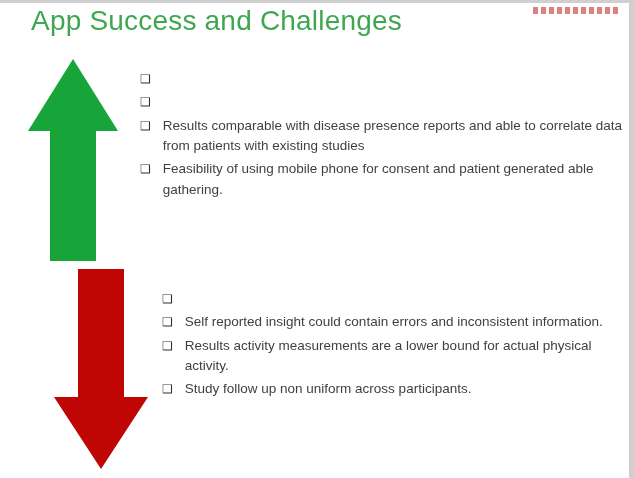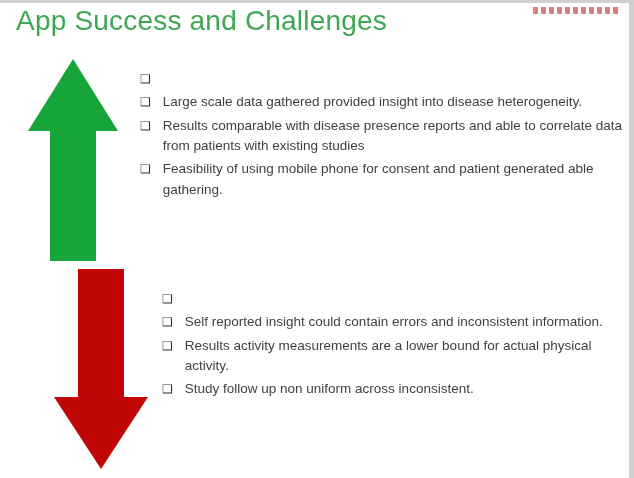--- a/index.html
+++ b/index.html
@@ -14,21 +14,21 @@
     width:634px;height:478px;
     background:#ffffff;
     font-family:"Liberation Sans", sans-serif;
     overflow:hidden;
     box-sizing:border-box;
     border-top:3px solid #cfcfcf;
     border-right:5px solid #cfcfcf;
   }
   .title{
     position:absolute;
-    left:16px;top:2px;
+    left:31px;top:2px;
     font-size:28px;
     font-weight:500;
     letter-spacing:0.2px;
     color:var(--title-green);
   }
   .watermark{
     position:absolute;
     right:10px;top:4px;
     width:86px;height:7px;
     background:repeating-linear-gradient(90deg,
@@ -77,21 +77,20 @@
   <svg class="arrow arrow-down" viewBox="0 0 94 200" aria-hidden="true">
     <polygon points="24,0 70,0 70,128 94,128 47,200 0,128 24,128" style="fill:var(--arrow-red)"></polygon>
   </svg>
 
   <ul class="bullet-list list-success">
     <li>
       <span class="bullet">❑</span>
     </li>
     <li>
       <span class="bullet">❑</span>
-      <span>Large scale data gathered provided insight into disease heterogeneity.</span>
     </li>
     <li>
       <span class="bullet">❑</span>
       <span>Results comparable with disease presence reports and able to correlate data from patients with existing studies</span>
     </li>
     <li>
       <span class="bullet">❑</span>
       <span>Feasibility of using mobile phone for consent and patient generated able gathering.</span>
     </li>
   </ul>
@@ -103,17 +102,17 @@
     <li>
       <span class="bullet">❑</span>
       <span>Self reported insight could contain errors and inconsistent information.</span>
     </li>
     <li>
       <span class="bullet">❑</span>
       <span>Results activity measurements are a lower bound for actual physical activity.</span>
     </li>
     <li>
       <span class="bullet">❑</span>
-      <span>Study follow up non uniform across inconsistent.</span>
+      <span>Study follow up non uniform across participants.</span>
     </li>
   </ul>
 
 </div>
 
 </body></html>

